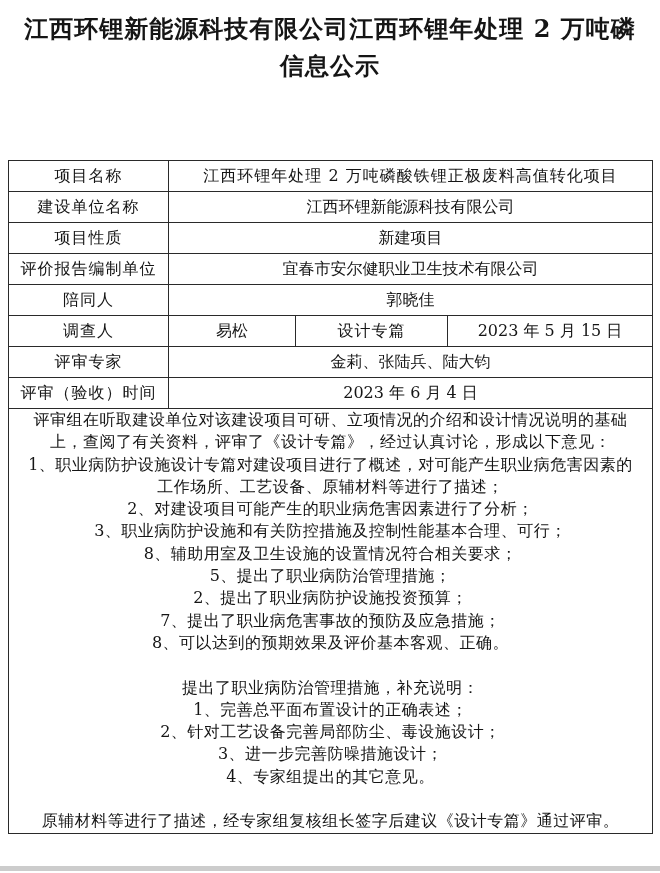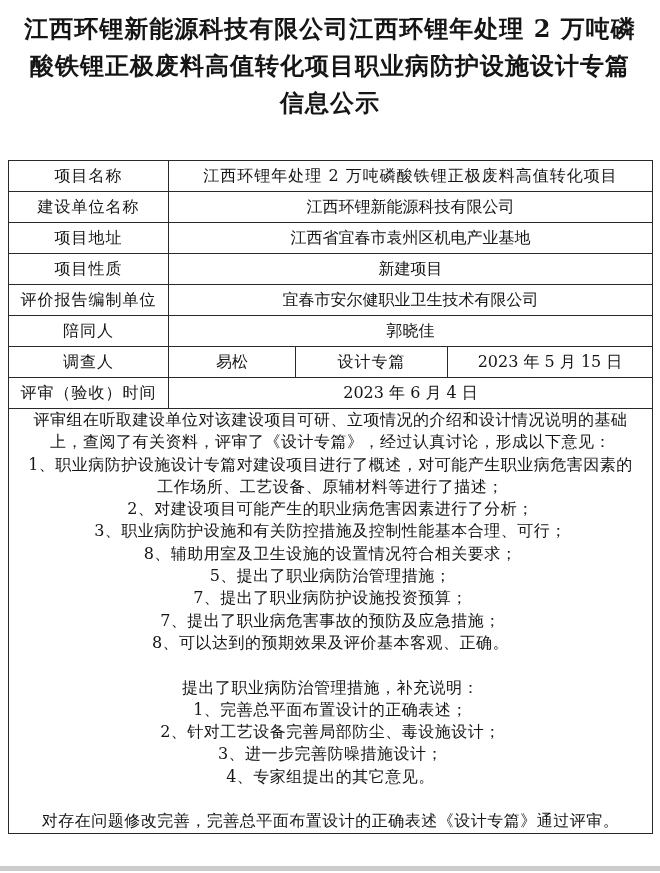--- a/index.html
+++ b/index.html
@@ -65,87 +65,86 @@
     background: #cccccc;
   }
 </style>
 </head>
 <body>
 
 <div class="page">
 
   <div class="title">
     <div>江西环锂新能源科技有限公司江西环锂年处理 2 万吨磷</div>
-    <div>酸铁锂正极废料高值转化项目职业病防护设施设计专篇</div>
     <div>信息公示</div>
   </div>
 
   <table class="doc-table">
     <colgroup>
       <col style="width:160px">
         <col style="width:127px">
         <col style="width:152px">
         <col style="width:205px">
     </colgroup>
     <tbody>
       <tr>
         <td class="label-cell">项目名称</td>
         <td colspan="3" class="small-value">江西环锂年处理 2 万吨磷酸铁锂正极废料高值转化项目</td>
       </tr>
       <tr>
         <td class="label-cell">建设单位名称</td>
         <td colspan="3">江西环锂新能源科技有限公司</td>
       </tr>
       <tr>
-        <td class="label-cell">项目地址</td>
-        <td colspan="3">江西省宜春市袁州区机电产业基地</td>
-      </tr>
-      <tr>
         <td class="label-cell">项目性质</td>
         <td colspan="3">新建项目</td>
       </tr>
       <tr>
         <td class="label-cell">评价报告编制单位</td>
         <td colspan="3">宜春市安尔健职业卫生技术有限公司</td>
       </tr>
       <tr>
         <td class="label-cell">陪同人</td>
         <td colspan="3">郭晓佳</td>
       </tr>
       <tr>
         <td class="label-cell">调查人</td>
         <td>易松</td>
         <td class="label-cell">设计专篇</td>
         <td>2023 年 5 月 15 日</td>
       </tr>
       <tr>
+        <td class="label-cell">评审专家</td>
+        <td colspan="3">金莉、张陆兵、陆大钧</td>
+      </tr>
+      <tr>
         <td class="label-cell">评审（验收）时间</td>
         <td colspan="3">2023 年 6 月 4 日</td>
       </tr>
       <tr>
         <td colspan="4" class="opinion-cell">
           <div class="opinion-line">评审组在听取建设单位对该建设项目可研、立项情况的介绍和设计情况说明的基础</div>
           <div class="opinion-line">上，查阅了有关资料，评审了《设计专篇》，经过认真讨论，形成以下意见：</div>
           <div class="opinion-line">1、职业病防护设施设计专篇对建设项目进行了概述，对可能产生职业病危害因素的</div>
           <div class="opinion-line">工作场所、工艺设备、原辅材料等进行了描述；</div>
           <div class="opinion-line">2、对建设项目可能产生的职业病危害因素进行了分析；</div>
           <div class="opinion-line">3、职业病防护设施和有关防控措施及控制性能基本合理、可行；</div>
           <div class="opinion-line">8、辅助用室及卫生设施的设置情况符合相关要求；</div>
           <div class="opinion-line">5、提出了职业病防治管理措施；</div>
-          <div class="opinion-line">7、提出了职业病防护设施投资预算；</div>
+          <div class="opinion-line">2、提出了职业病防护设施投资预算；</div>
           <div class="opinion-line">7、提出了职业病危害事故的预防及应急措施；</div>
           <div class="opinion-line">8、可以达到的预期效果及评价基本客观、正确。</div>
           <div class="opinion-line"></div>
           <div class="opinion-line">提出了职业病防治管理措施，补充说明：</div>
           <div class="opinion-line">1、完善总平面布置设计的正确表述；</div>
           <div class="opinion-line">2、针对工艺设备完善局部防尘、毒设施设计；</div>
           <div class="opinion-line">3、进一步完善防噪措施设计；</div>
           <div class="opinion-line">4、专家组提出的其它意见。</div>
           <div class="opinion-line"></div>
-          <div class="opinion-line">对存在问题修改完善，完善总平面布置设计的正确表述《设计专篇》通过评审。</div>
+          <div class="opinion-line">原辅材料等进行了描述，经专家组复核组长签字后建议《设计专篇》通过评审。</div>
         </td>
       </tr>
     </tbody>
   </table>
 
   <div class="scan-strip-bottom"></div>
 
 </div>
 
 </body></html>

